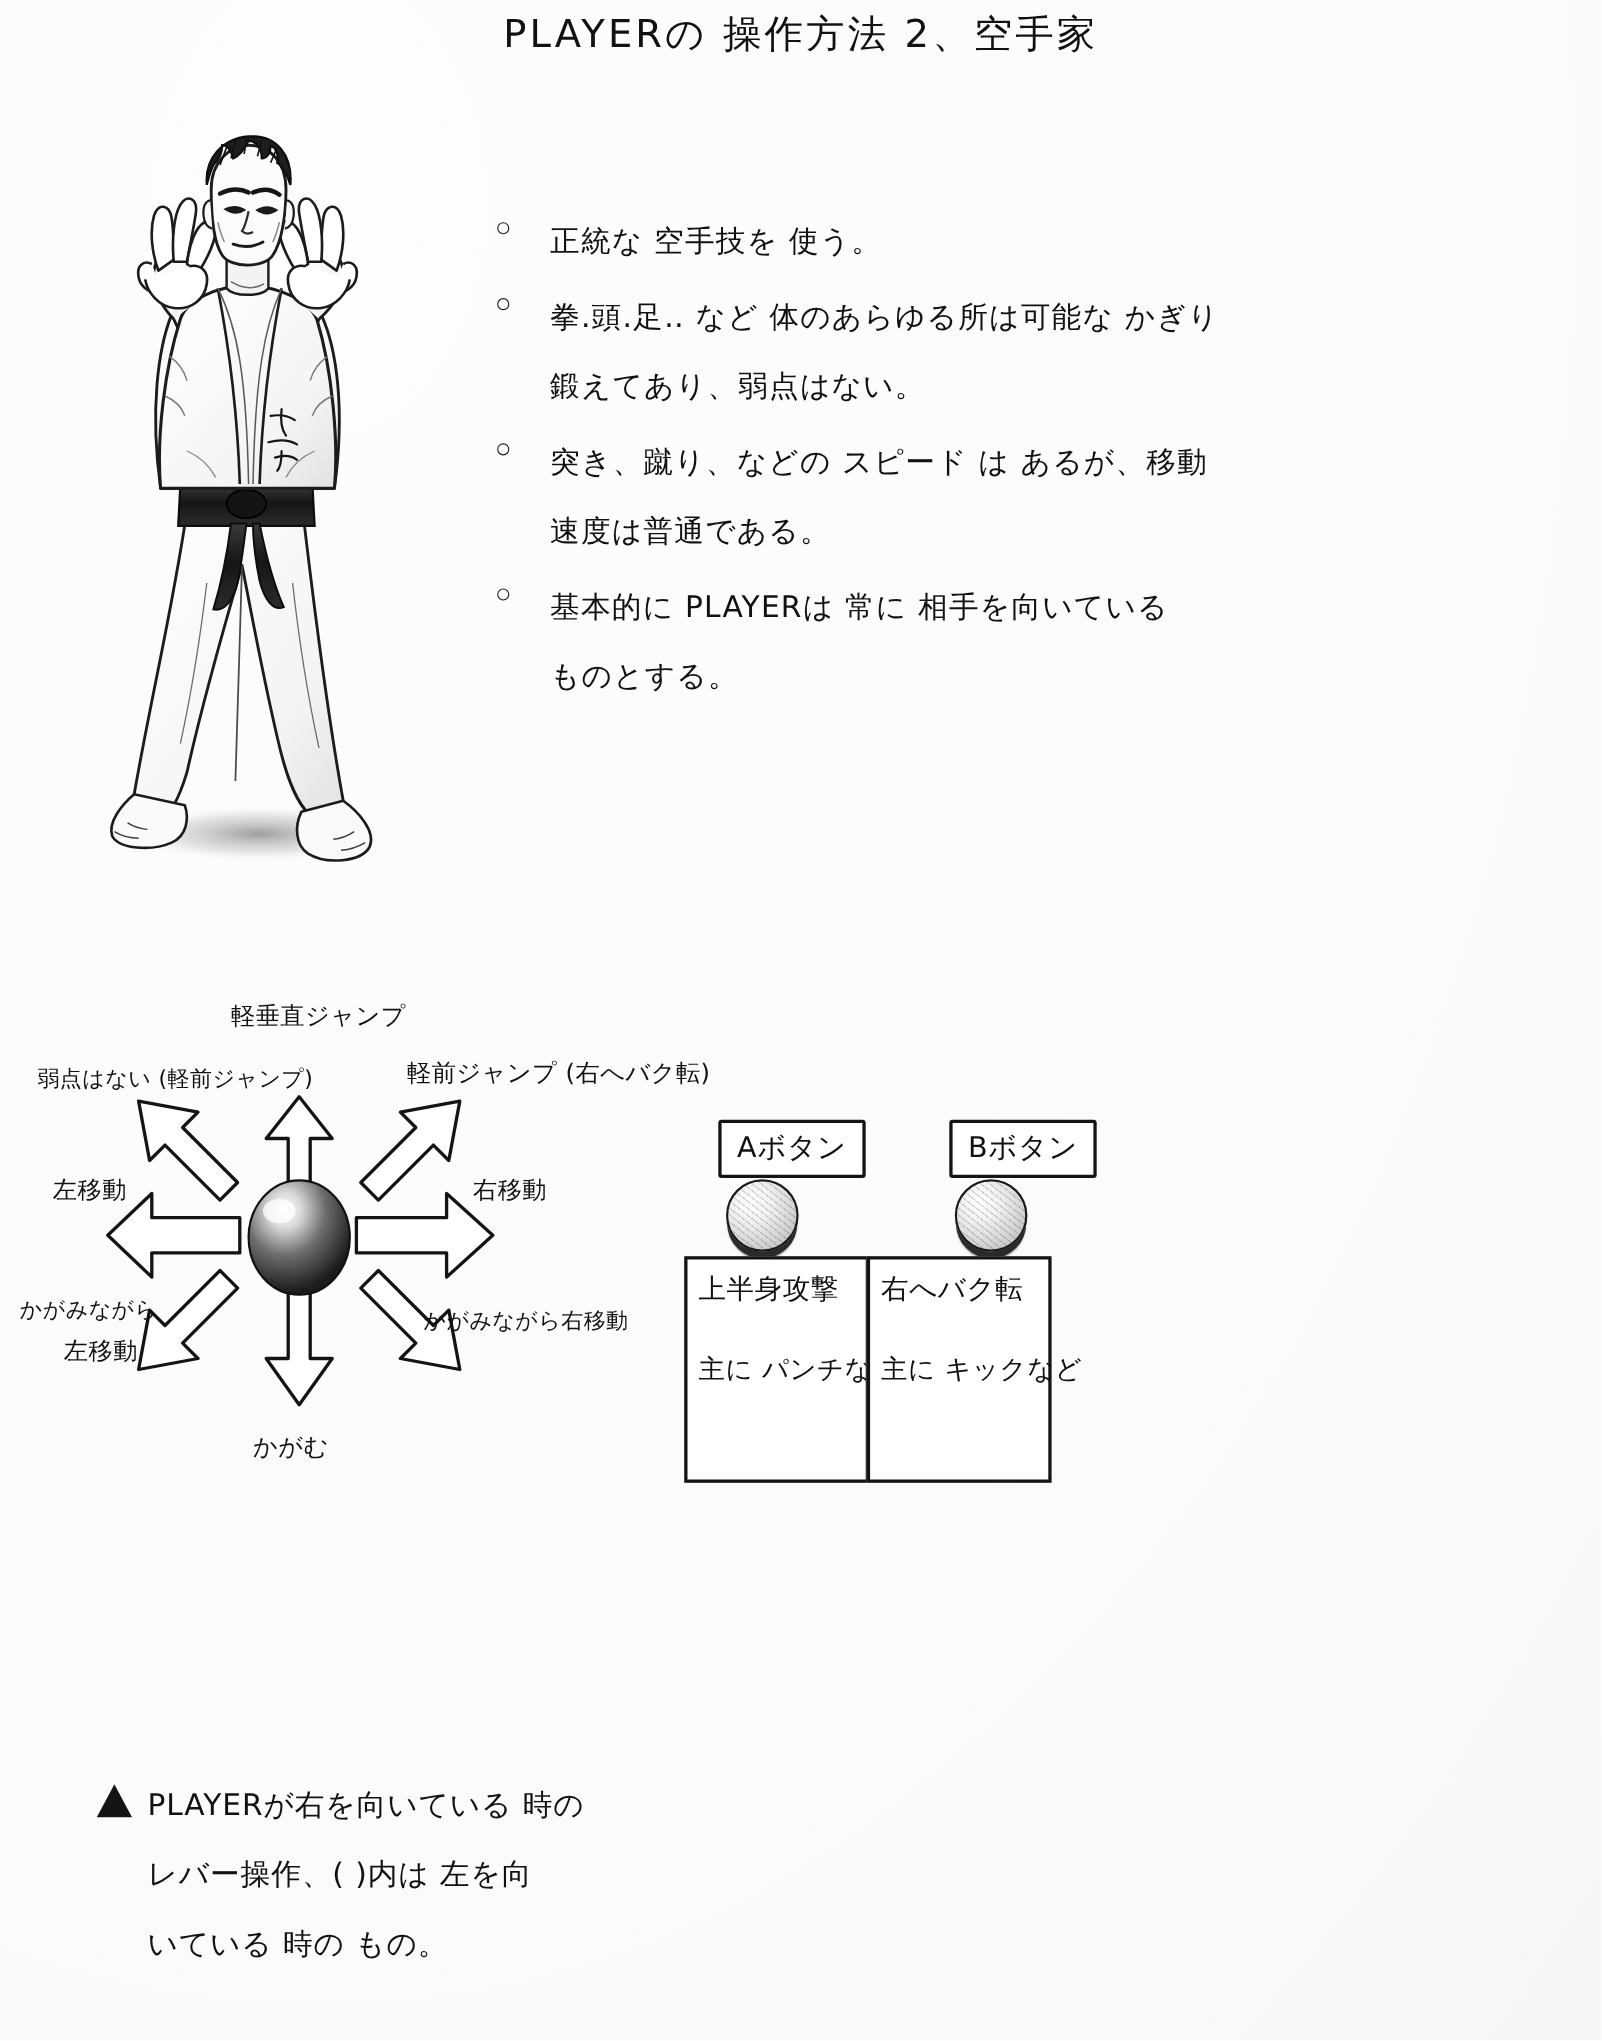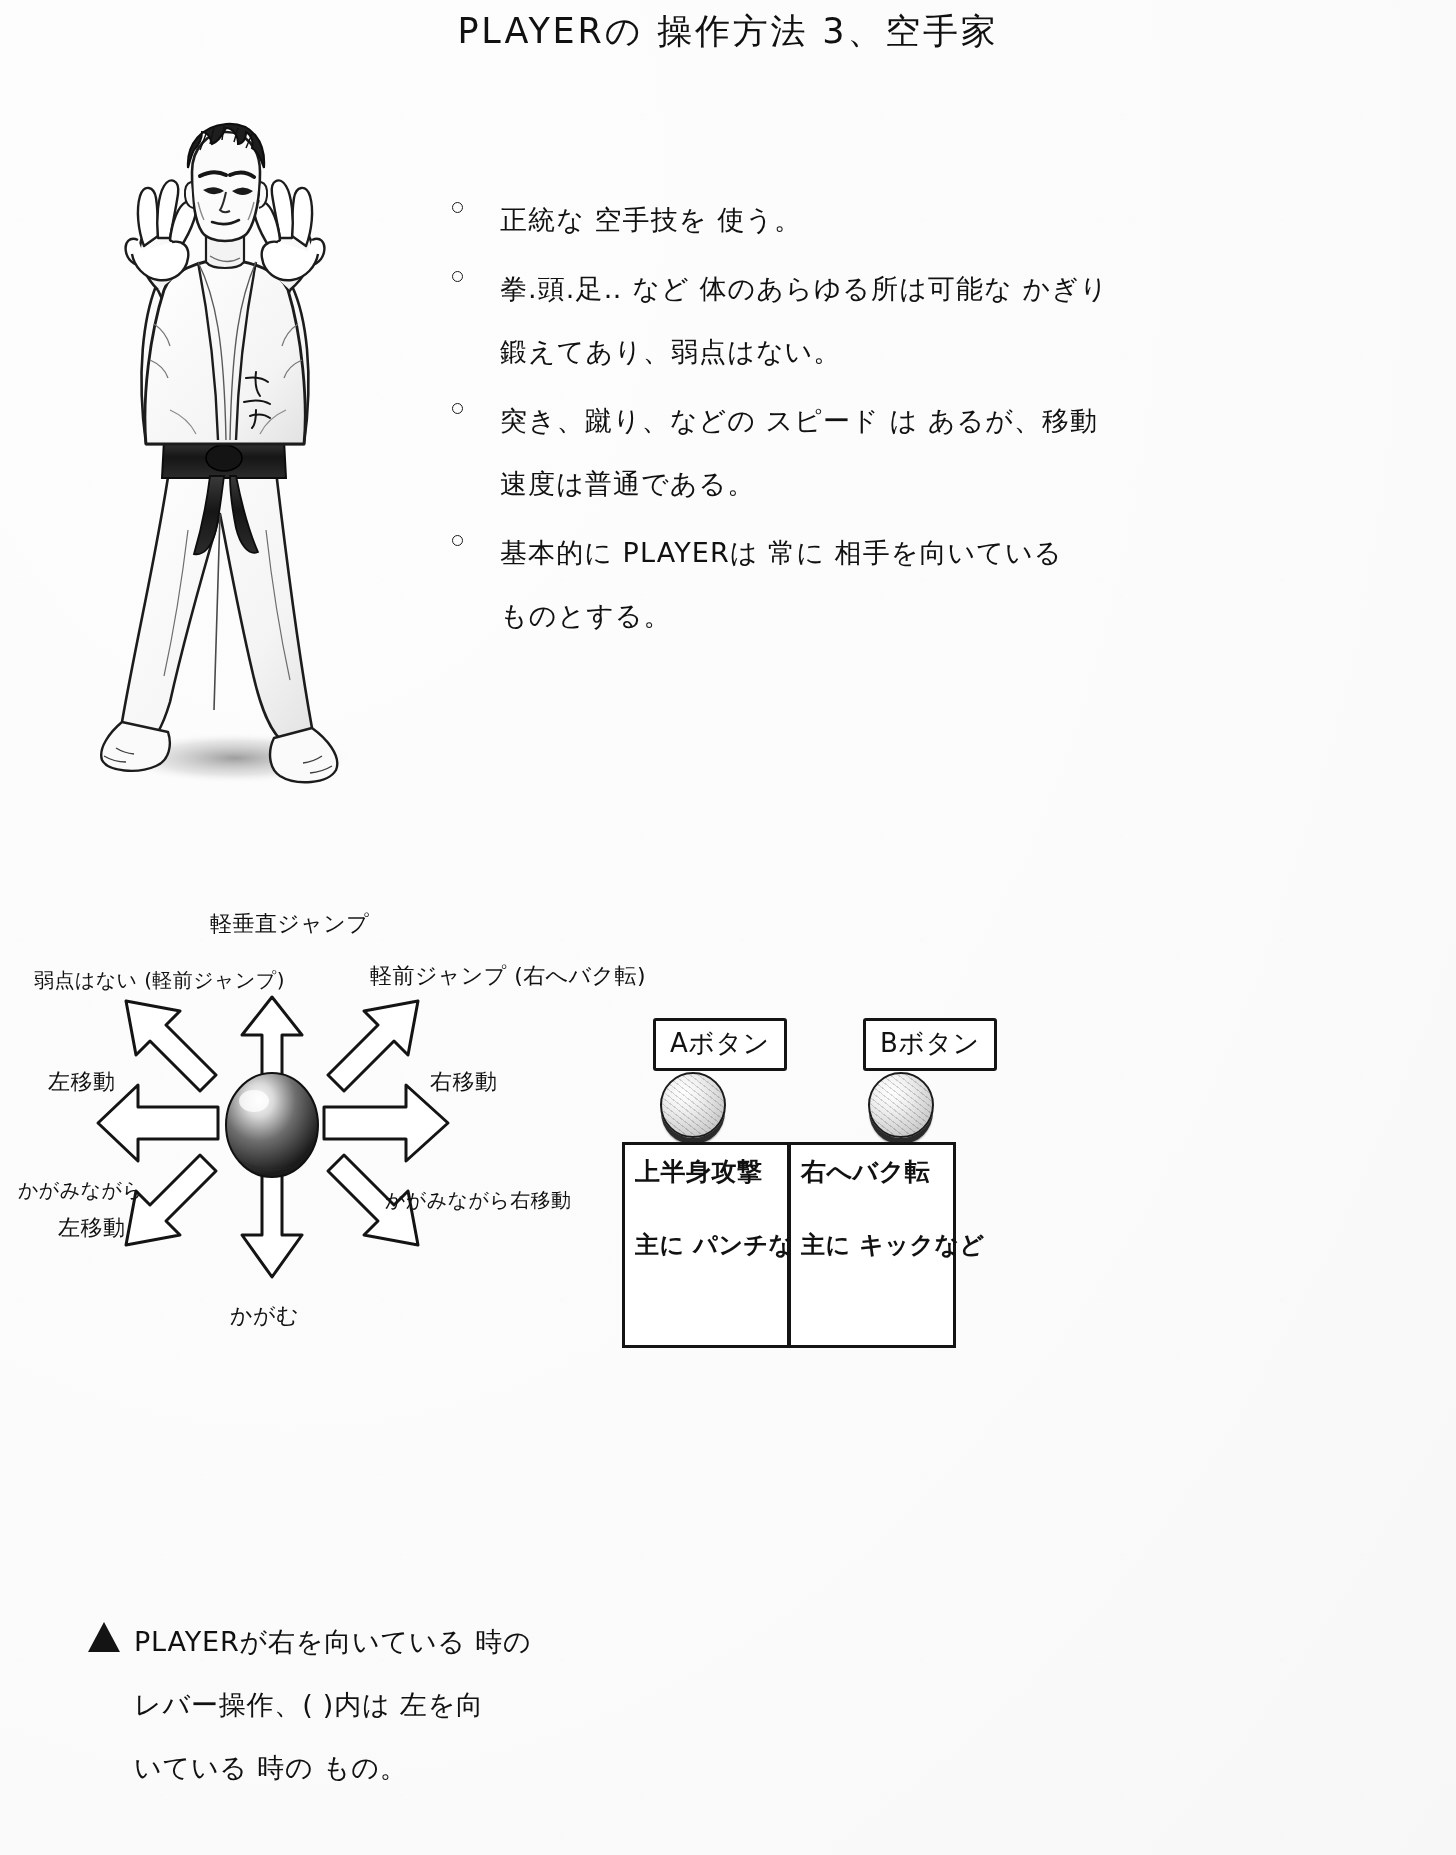--- a/index.html
+++ b/index.html
@@ -99,21 +99,20 @@
   .arcade-btn::after{
     content:"";position:absolute;inset:0;border-radius:50%;
     background:repeating-linear-gradient(38deg, rgba(0,0,0,.16) 0 1px, transparent 1px 5px);
   }
   .attack-box{
     position:absolute;
     border:3px solid #141414;
     background:#fff;
     font-size:25px;
     line-height:1.35;
-    font-weight:bold;
   }
   .attack-title{
     position:absolute;left:10px;top:10px;white-space:nowrap;
   }
   .attack-sub{
     position:absolute;left:10px;top:84px;white-space:nowrap;font-size:24px;
   }
 
   
   #footnote{
@@ -125,21 +124,21 @@
   #warn-tri{position:absolute;left:0;top:12px;width:0;height:0;
     border-left:16px solid transparent;border-right:16px solid transparent;
     border-bottom:30px solid #141414;}
 </style>
 </head>
 <body>
 
 <div class="page">
   <div class="grain"></div>
 
-  <div id="title" class="hand">PLAYERの 操作方法 3、空手家</div>
+  <div id="title" class="hand">PLAYERの 操作方法 2、空手家</div>
 
   <div id="character">
     <svg viewBox="0 0 330 680" width="330" height="680">
       <defs>
         <linearGradient id="giShade" x1="0" y1="0" x2="1" y2="1">
           <stop offset="0%" stop-color="#ffffff"></stop>
           <stop offset="70%" stop-color="#f4f4f4"></stop>
           <stop offset="100%" stop-color="#e2e2e2"></stop>
         </linearGradient>
         <linearGradient id="beltShade" x1="0" y1="0" x2="0" y2="1">

